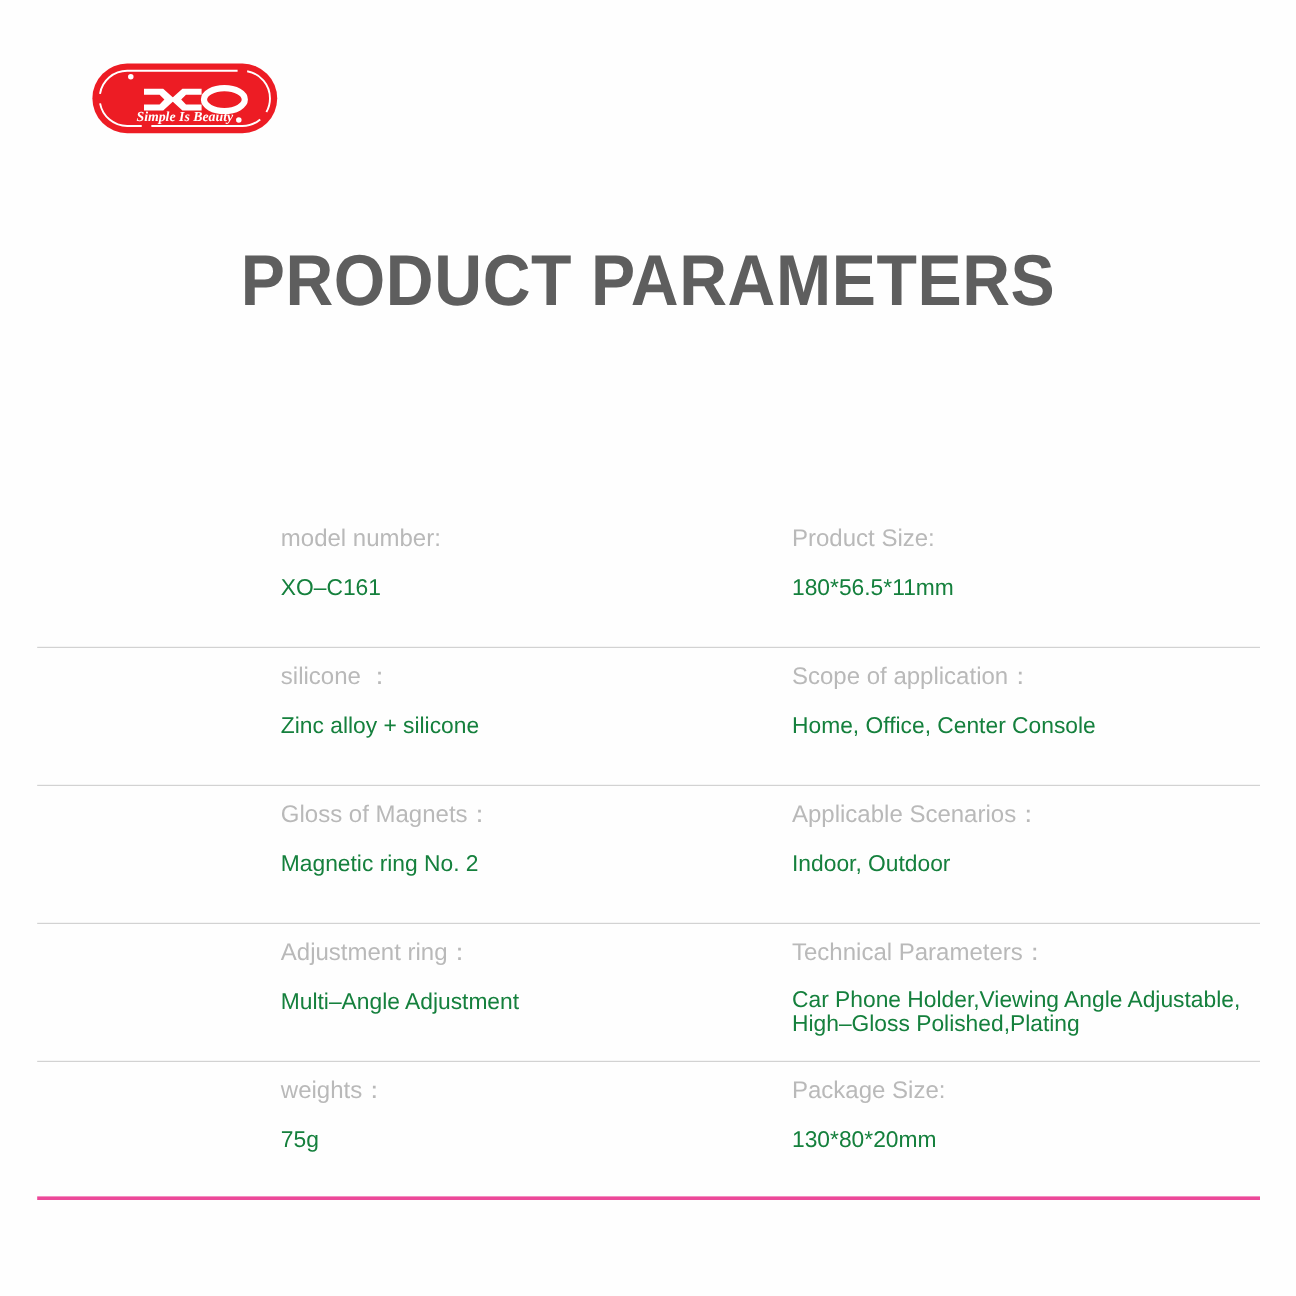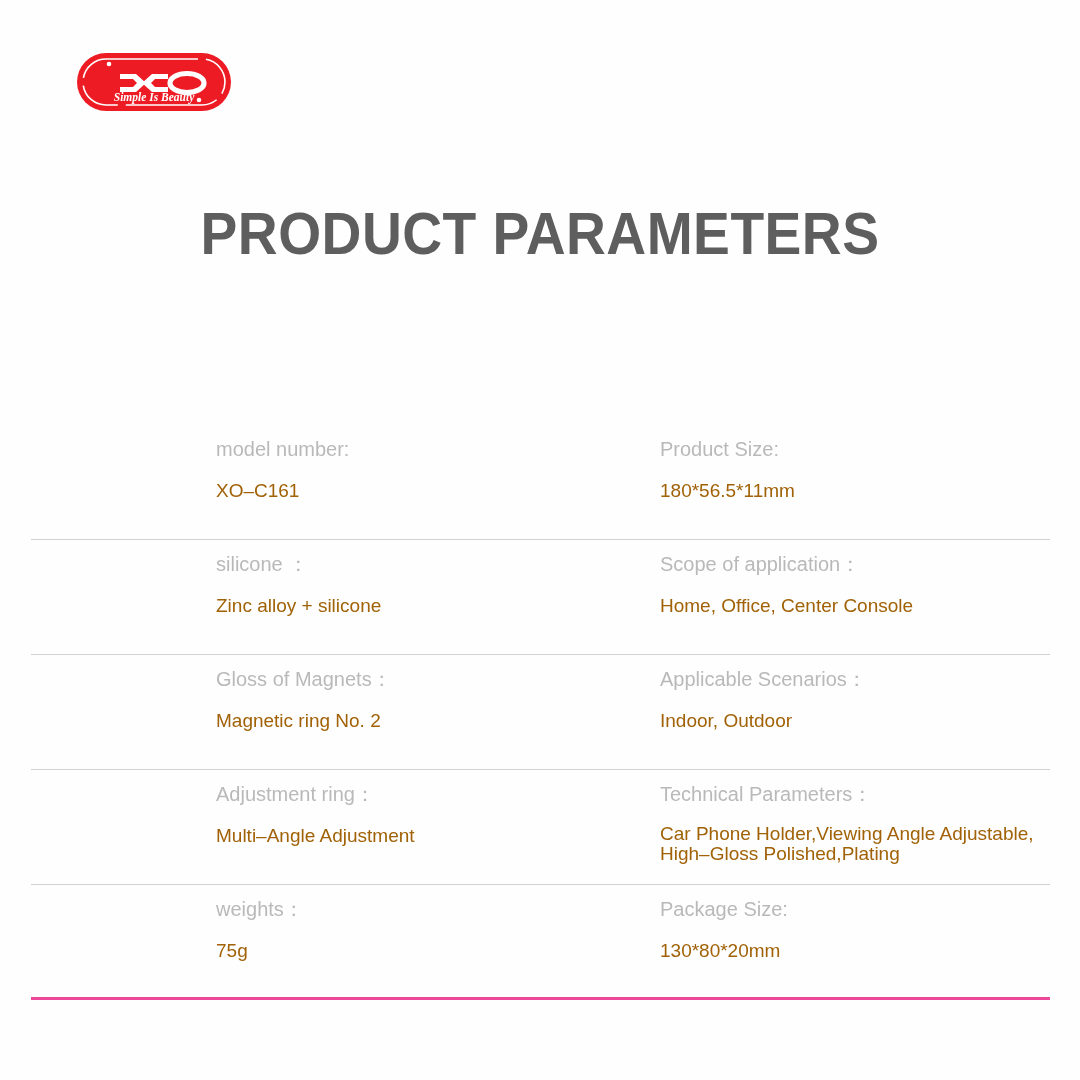--- a/index.html
+++ b/index.html
@@ -54,35 +54,35 @@
     height: 115px;
     border-bottom: 1px solid #d2d2d2;
     box-sizing: border-box;
   }
   .spec-row:last-child { border-bottom: 3px solid #ec4899; }
 
   .cell {
     position: absolute;
     top: 0;
   }
-  .cell-left  { left: 185px;  width: 420px; }
+  .cell-left  { left: 203px;  width: 420px; }
   .cell-right { left: 629px;  width: 400px; }
 
   .cell-label {
     font-size: 20px;
     line-height: 24px;
     color: #b9b9b9;
     font-weight: 400;
     margin-top: 12px;
     white-space: nowrap;
   }
   .cell-value {
     font-size: 19px;
     line-height: 23px;
-    color: #a16207;
+    color: #15803d;
     font-weight: 400;
     margin-top: 18px;
     white-space: pre-line;
   }
   .cell-value.multiline {
     line-height: 20px;
     margin-top: 18px;
   }
 </style>
 </head>

